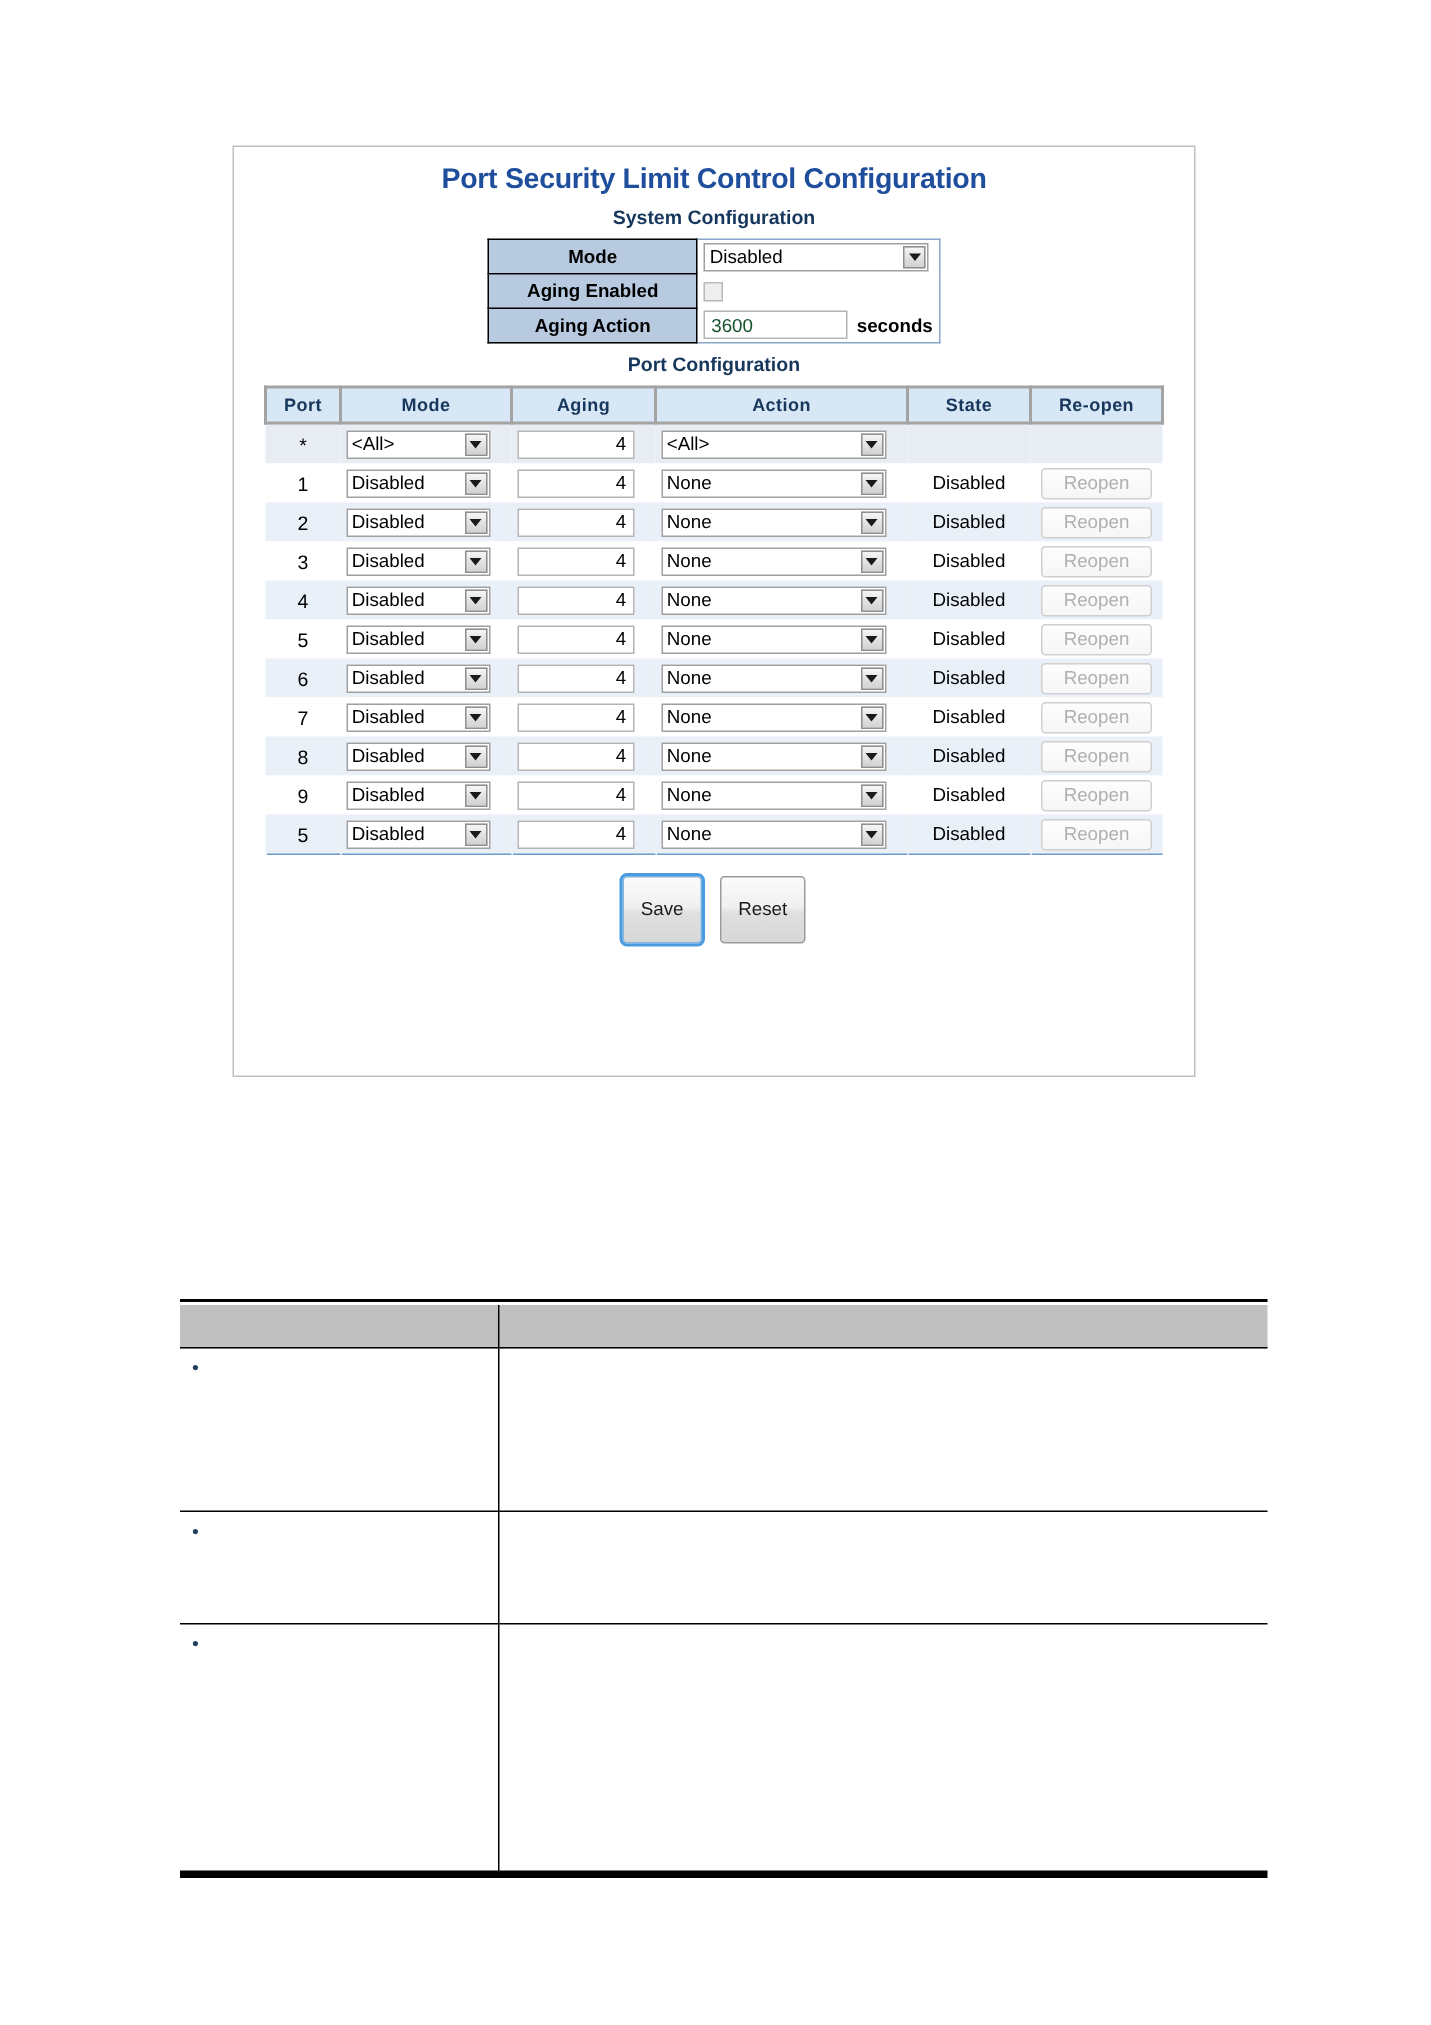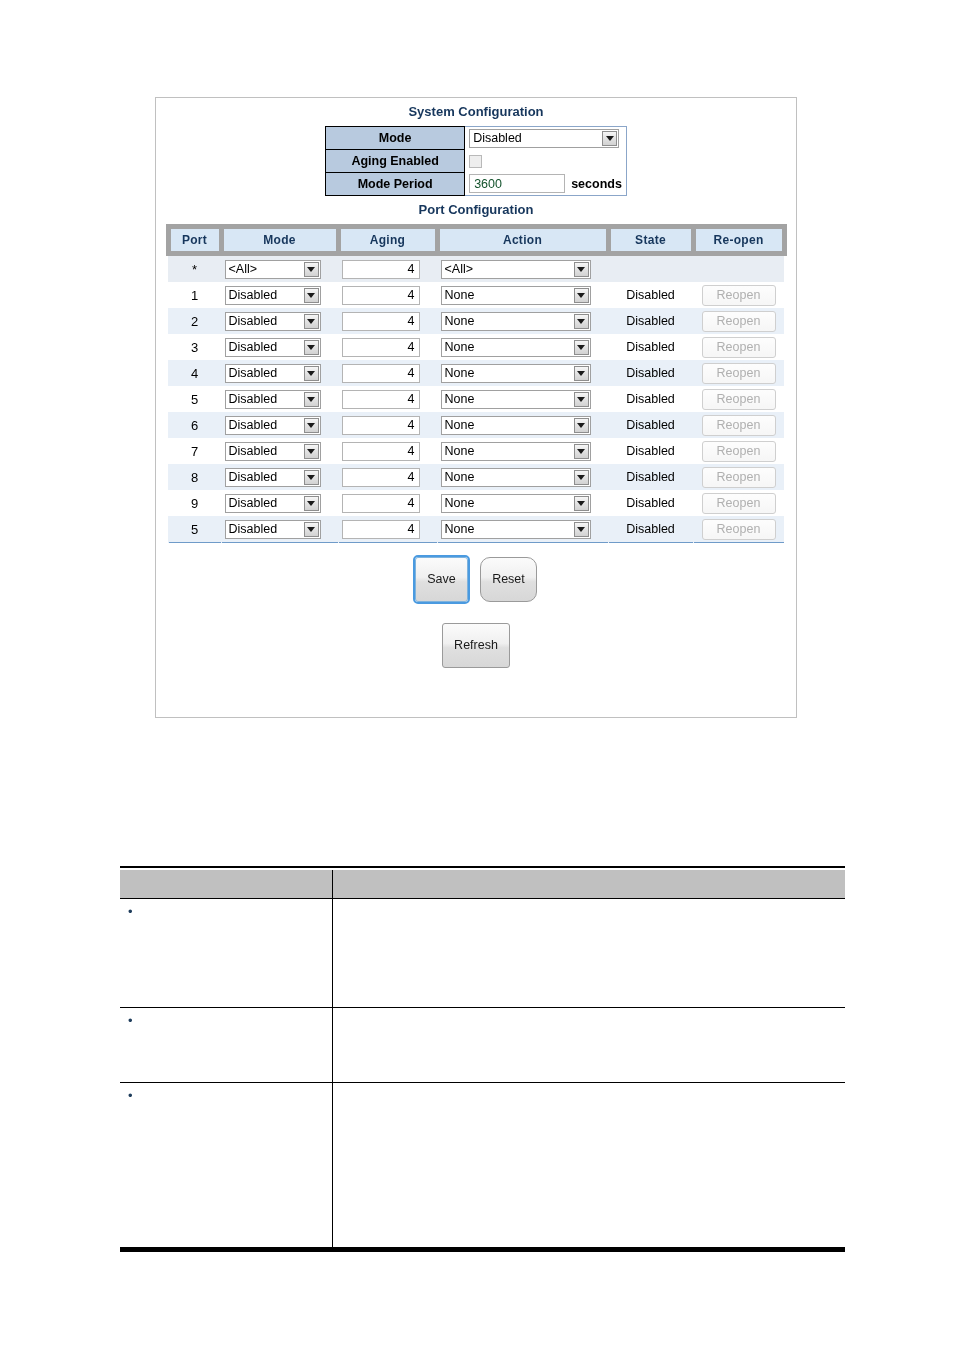--- a/index.html
+++ b/index.html
@@ -142,21 +142,21 @@
 
   
   .port-wrap { display: flex; justify-content: center; }
   table.port-table {
     border-collapse: collapse;
     border: 1px solid #6f9bc9;
     font-size: 12.5px;
   }
   table.port-table th {
     background: #d8e7f5;
-    border: 5px solid #a3a3a3;
+    border: 2px solid #a3a3a3;
     color: #16365c;
     font-weight: bold;
     font-size: 12px;
     height: 20px;
     padding: 1px 4px;
     letter-spacing: 0.3px;
   }
   table.port-table td {
     border-left: 1px solid transparent;
     border-right: 1px solid transparent;
@@ -194,21 +194,21 @@
   }
   .btn.disabled {
     color: #b0b0b0;
     border-color: #cfcfcf;
     background: linear-gradient(to bottom, #fdfdfd 0%, #f6f6f6 100%);
     padding: 2px 8px;
     width: 74px;
   }
 
   .btn-row { text-align: center; margin-top: 14px; }
-  .btn-row .btn + .btn { margin-left: 8px; border-radius: 10px; }
+  .btn-row .btn + .btn { margin-left: 8px; }
   .btn-row-2 { text-align: center; margin-top: 21px; }
 
   
   #doc-table {
     position: absolute;
     left: 120px;
     top: 866px;
     width: 725px;
   }
   #doc-table .rule-top2 { height: 2px; background: #000; }
@@ -239,20 +239,21 @@
     font-size: 13px;
     line-height: 12px;
   }
   #doc-table .rule-bottom { height: 4px; background: #000; margin-top: 0; }
 </style>
 </head>
 <body>
 
 <div id="app-frame">
 
+  <div class="page-title">Port Security Limit Control Configuration</div>
 
   <div class="section-title">System Configuration</div>
 
   <div class="sys-wrap">
     <table class="sys-table">
       <tbody>
         <tr>
           <td class="lbl">Mode</td>
           <td class="val">
             <div class="sel" style="width:150px;">
@@ -263,21 +264,21 @@
             </div>
           </td>
         </tr>
         <tr>
           <td class="lbl">Aging Enabled</td>
           <td class="val">
             <span class="chk"></span>
           </td>
         </tr>
         <tr>
-          <td class="lbl">Mode Period</td>
+          <td class="lbl">Aging Action</td>
           <td class="val">
             <span style="display:inline-flex;align-items:center;">
               <span class="txtbox disabled" style="width:96px;">3600</span>
               <span class="unit-label">seconds</span>
             </span>
           </td>
         </tr>
       </tbody>
     </table>
   </div>
@@ -519,23 +520,20 @@
           </tr>
         </tbody>
     </table>
   </div>
 
   <div class="btn-row">
     <span class="btn focused">Save</span>
     <span class="btn">Reset</span>
   </div>
 
-  <div class="btn-row-2">
-    <span class="btn">Refresh</span>
-  </div>
 </div>
 
 <div id="doc-table">
   <div class="rule-top2"></div>
   <div class="rule-gap"></div>
   <table>
     <tbody id="doc-rows">
       <tr class="hdr">
         <td class="col-a"></td>
         <td class="col-b"></td>

